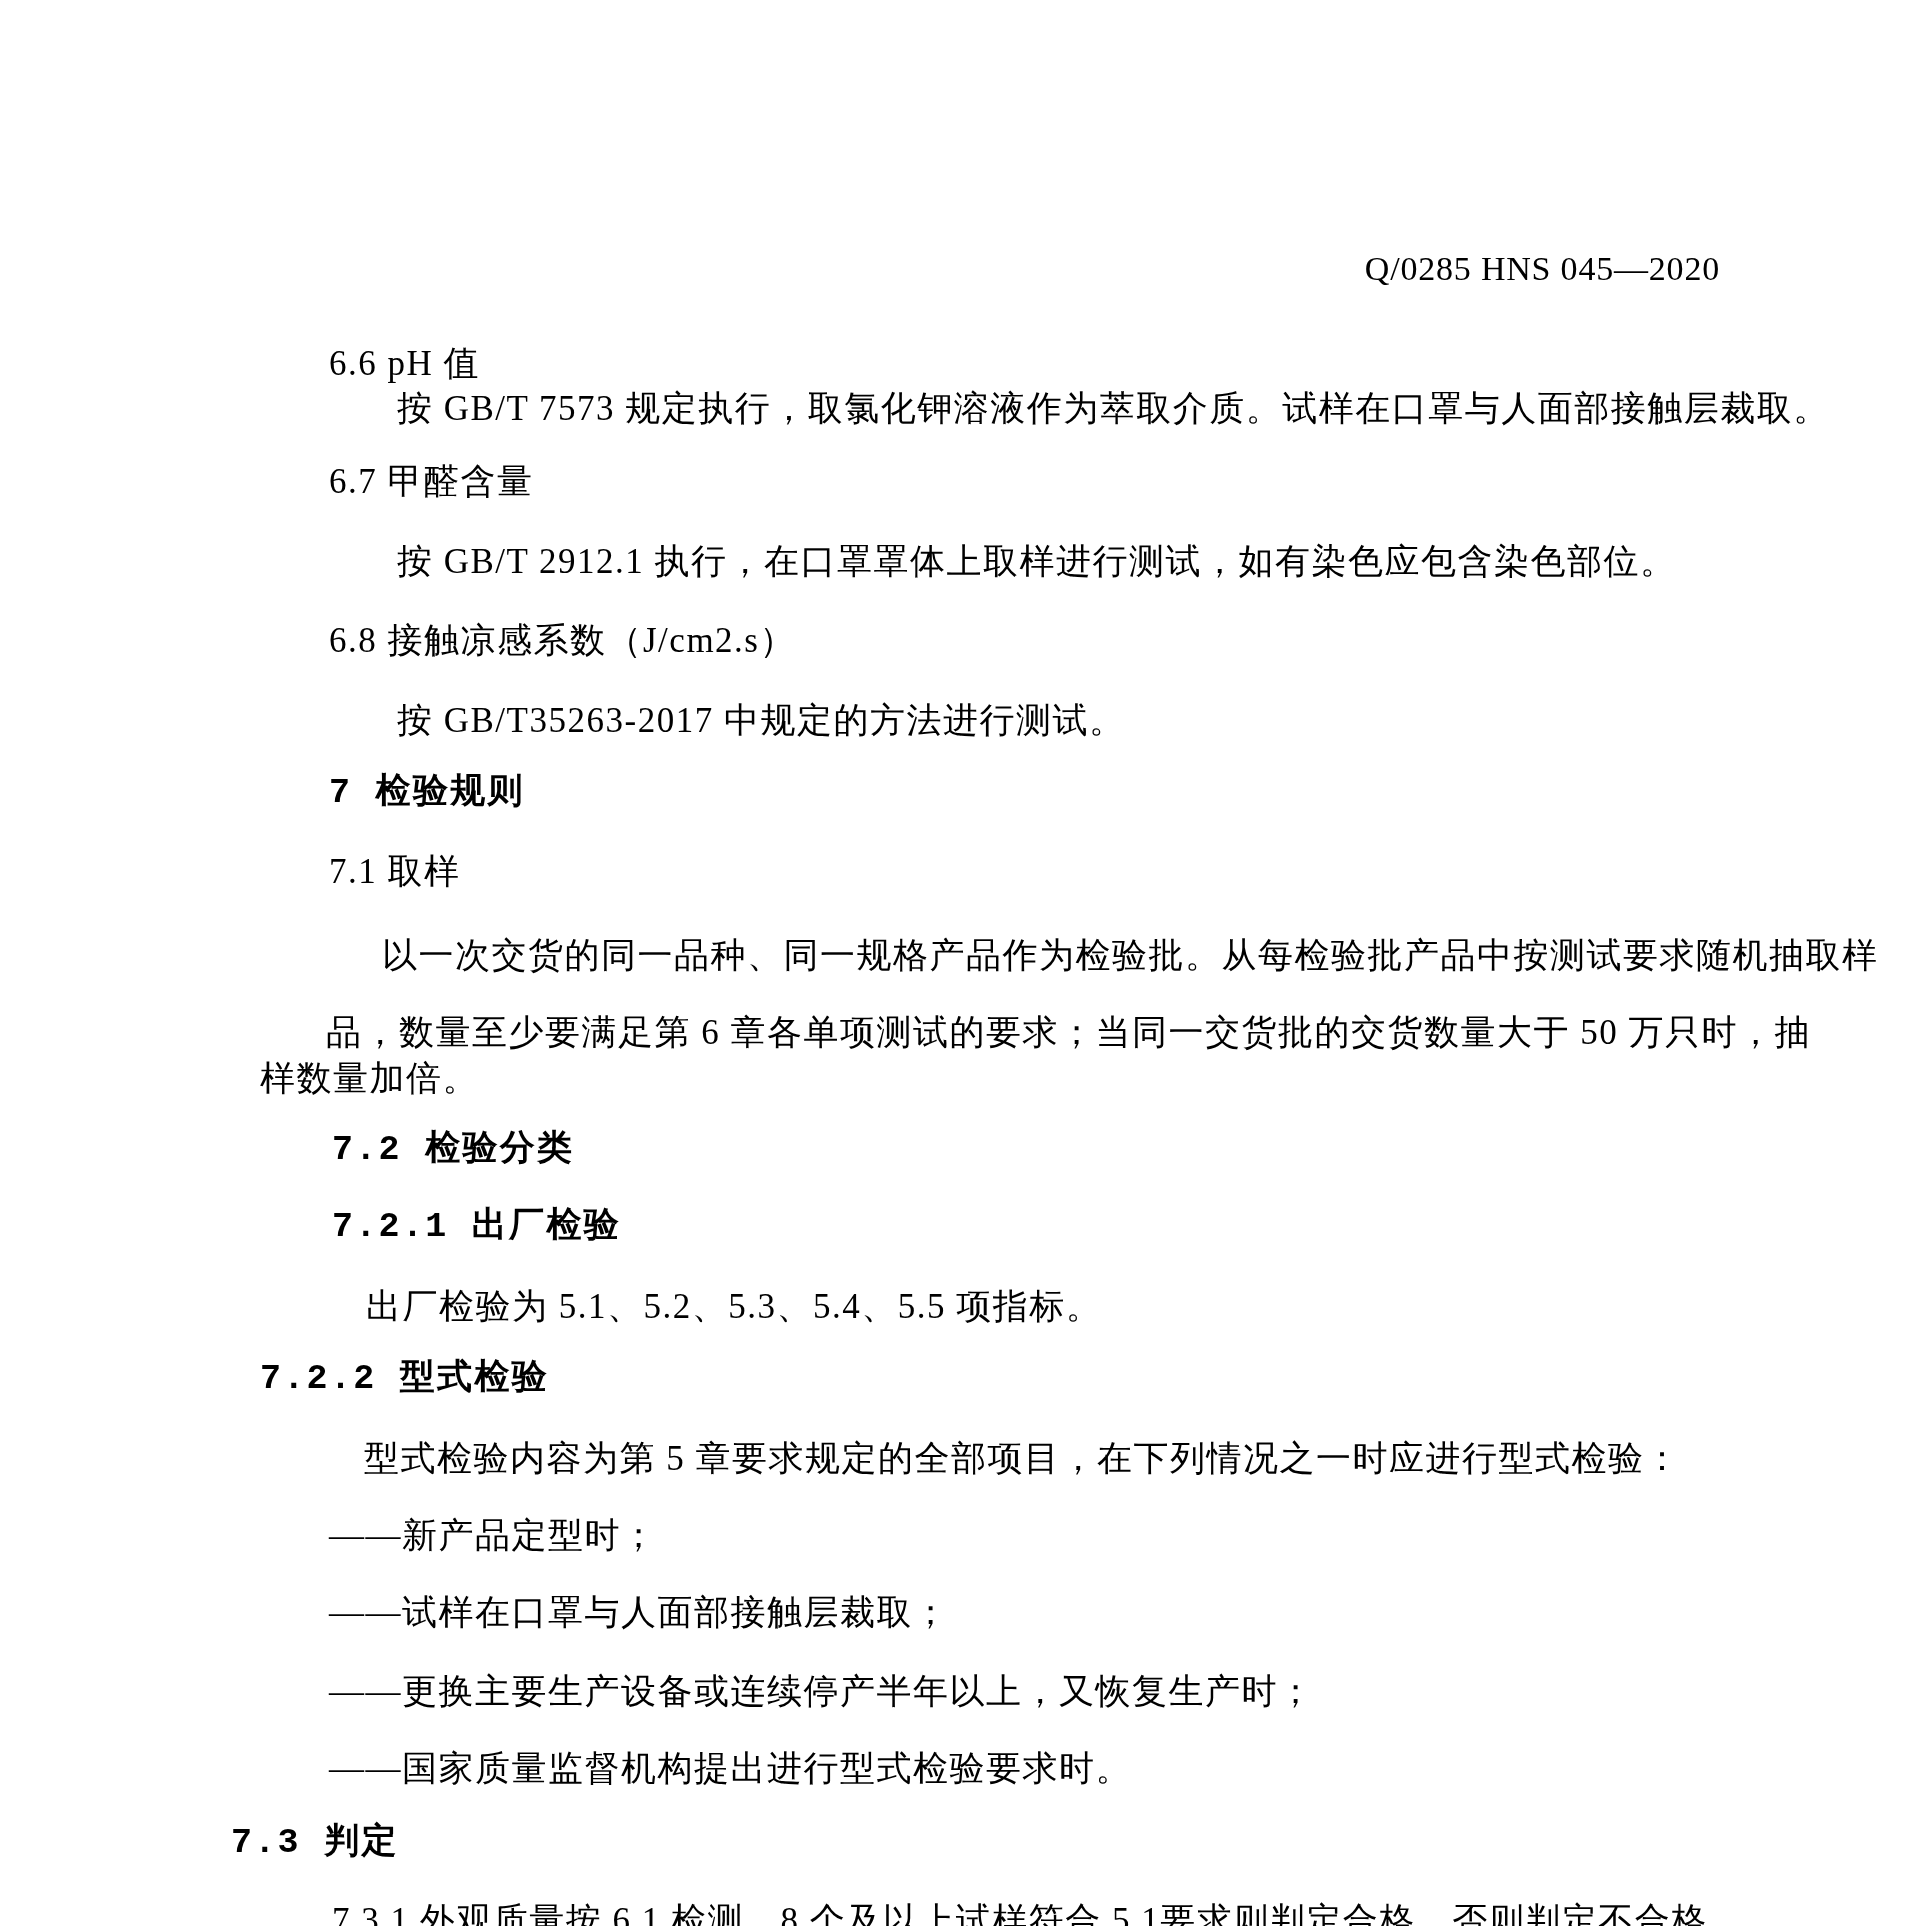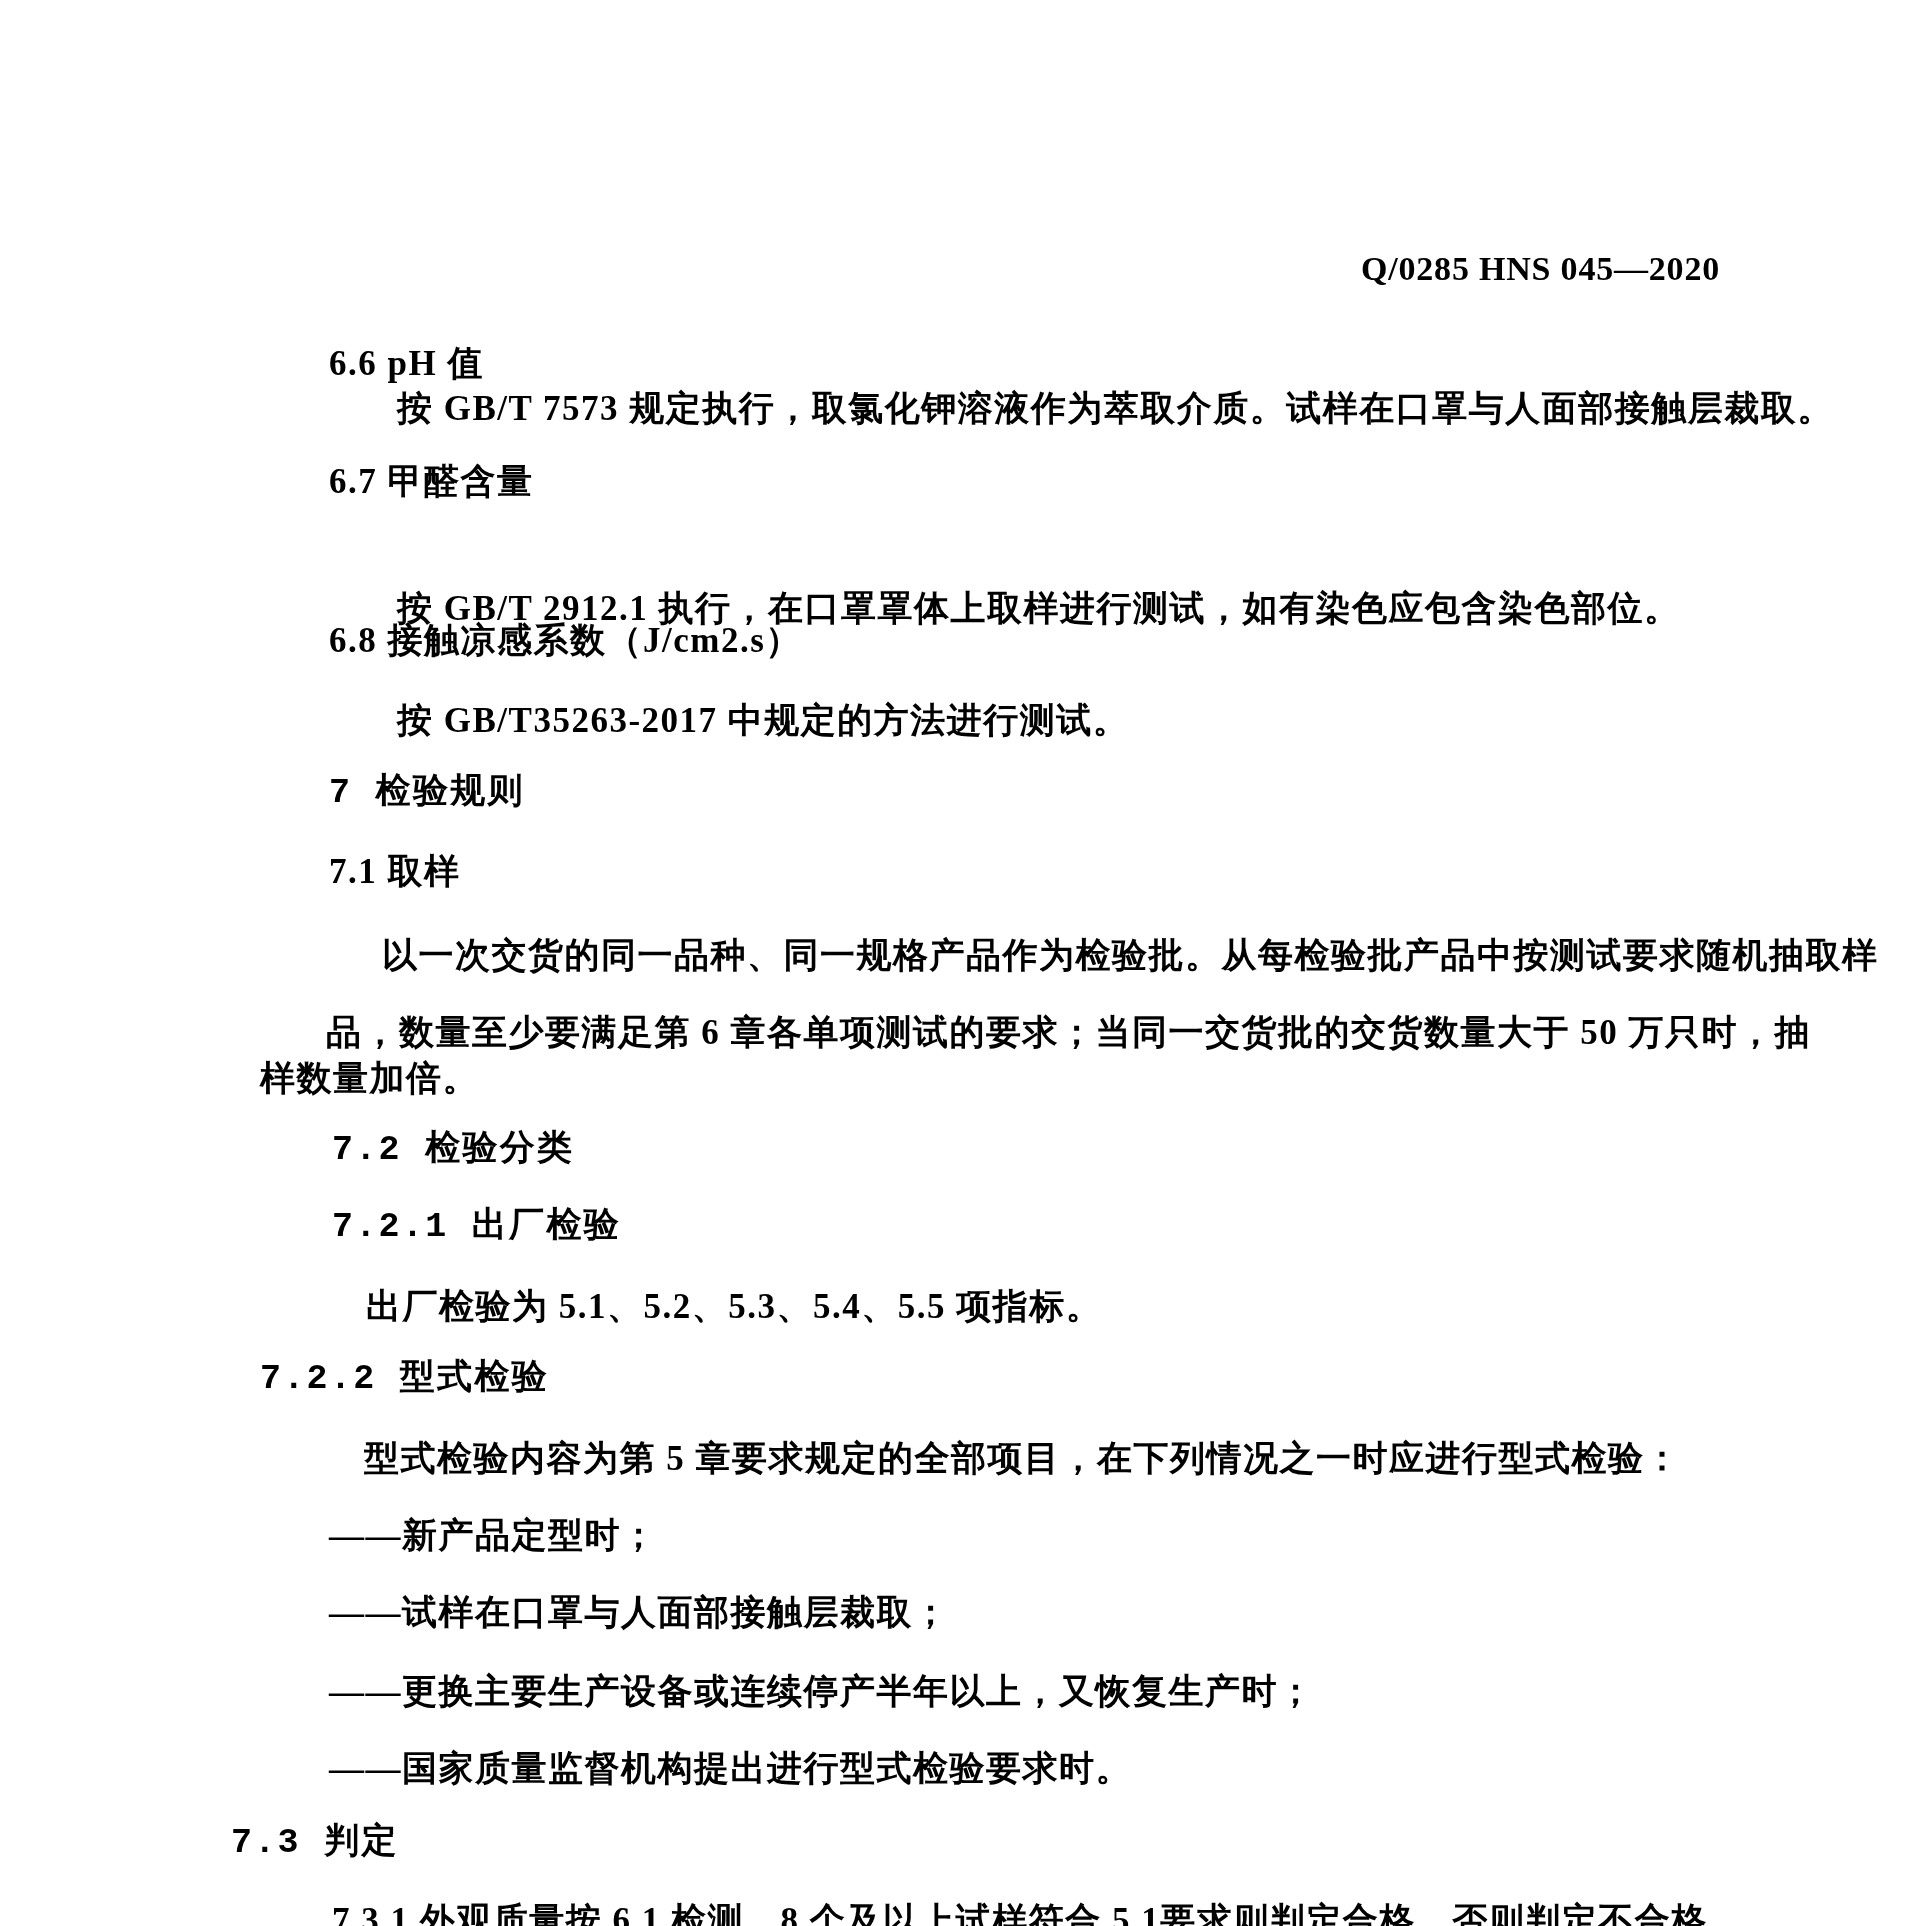--- a/index.html
+++ b/index.html
@@ -12,21 +12,20 @@
     font-family: "Liberation Serif", "DejaVu Serif", serif;
     color: #000000;
   }
   .ln {
     position: absolute;
     white-space: nowrap;
     font-size: 35px;
     line-height: 1;
     letter-spacing: 1.5px;
     color: #000000;
-    font-weight: bold;
   }
   .ln.head-bold {
     font-family: Liberation Mono, monospace;
     font-weight: 700;
     font-size: 35px;
     letter-spacing: 2.3px;
   }
   .ln.doc-code {
     font-size: 34px;
     letter-spacing: 0.8px;
@@ -37,21 +36,21 @@
 <body>
 
 <div class="page">
 
   <div class="ln doc-code" style="top:252px; right:191px;">Q/0285 HNS 045—2020</div>
 
   <div class="ln" style="top:302px;  left:329px;margin-top:44px;">6.6 pH 值</div>
   <div class="ln" style="top:391px; left:397px;">按 GB/T 7573 规定执行，取氯化钾溶液作为萃取介质。试样在口罩与人面部接触层裁取。</div>
 
   <div class="ln" style="top:464px; left:329px;">6.7 甲醛含量</div>
-  <div class="ln" style="top:544px; left:397px;margin-top:47px;">按 GB/T 2912.1 执行，在口罩罩体上取样进行测试，如有染色应包含染色部位。</div>
+  <div class="ln" style="top:544px; left:397px;">按 GB/T 2912.1 执行，在口罩罩体上取样进行测试，如有染色应包含染色部位。</div>
 
   <div class="ln" style="top:623px; left:329px;">6.8 接触凉感系数（J/cm2.s）</div>
   <div class="ln" style="top:703px; left:397px;">按 GB/T35263-2017 中规定的方法进行测试。</div>
 
   <div class="ln head-bold" style="top:776px; left:329px;">7 检验规则</div>
 
   <div class="ln" style="top:854px; left:329px;">7.1 取样</div>
   <div class="ln" style="top:938px; left:370px;margin-left:12px;">以一次交货的同一品种、同一规格产品作为检验批。从每检验批产品中按测试要求随机抽取样</div>
   <div class="ln" style="top:1015px; left:326px;">品，数量至少要满足第 6 章各单项测试的要求；当同一交货批的交货数量大于 50 万只时，抽</div>
   <div class="ln" style="top:1061px; left:260px;">样数量加倍。</div>

